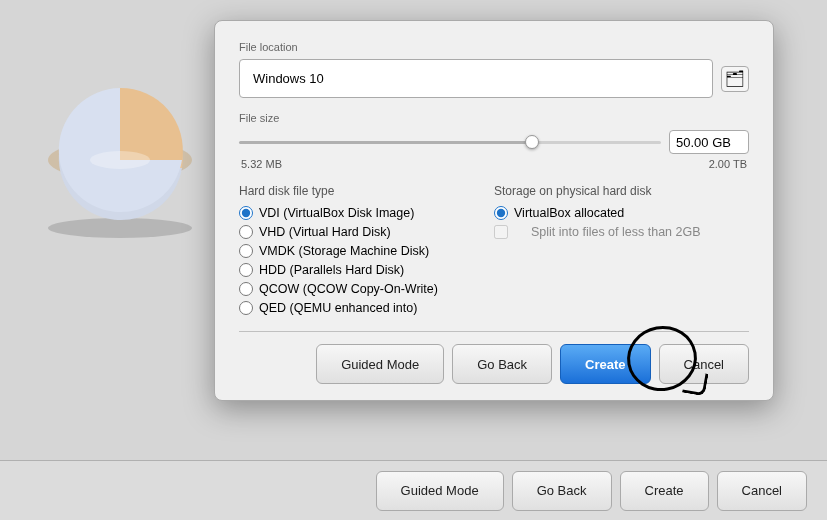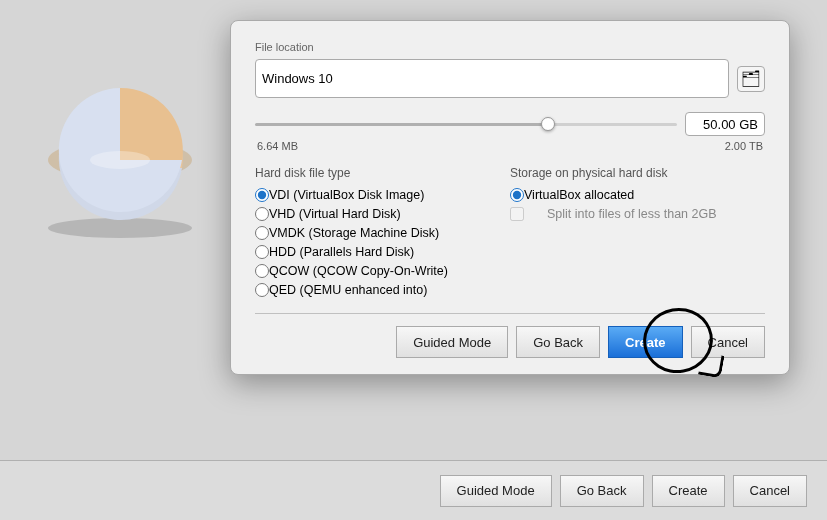--- a/index.html
+++ b/index.html
@@ -43,21 +43,21 @@
       display: flex;
       align-items: center;
       justify-content: flex-end;
       padding-right: 20px;
       gap: 8px;
     }
 
     
     .dialog {
       position: absolute;
-      left: 230px;
+      left: 214px;
       top: 20px;
       width: 560px;
       background: #f0f0f0;
       border: 1px solid #aaa;
       border-radius: 8px;
       box-shadow: 0 8px 30px rgba(0,0,0,0.35);
       padding: 20px 24px 16px 24px;
     }
 
     .section-label {
@@ -71,21 +71,21 @@
       display: flex;
       align-items: center;
       gap: 8px;
       margin-bottom: 14px;
     }
     .file-location-input {
       flex: 1;
       height: 39px;
       border: 1px solid #aaa;
       border-radius: 4px;
-      padding: 0 6px;
+      padding: 0 13px;
       background: white;
       font-size: 13px;
       outline: none;
     }
     .folder-btn {
       width: 28px;
       height: 26px;
       background: #f5f5f5;
       border: 1px solid #aaa;
       border-radius: 4px;
@@ -133,21 +133,21 @@
       cursor: pointer;
     }
     .size-input {
       width: 80px;
       height: 24px;
       border: 1px solid #aaa;
       border-radius: 4px;
       padding: 8px 6px;
       background: white;
       font-size: 13px;
-      text-align: right;
+      text-align: left;
     }
     .size-range-row {
       display: flex;
       justify-content: space-between;
       font-size: 11px;
       color: #555;
       padding: 0 2px;
     }
 
     
@@ -165,21 +165,21 @@
       margin-bottom: 8px;
     }
     .radio-group {
       display: flex;
       flex-direction: column;
       gap: 5px;
     }
     .radio-item {
       display: flex;
       align-items: center;
-      gap: 0;
+      gap: 6px;
       font-size: 12.5px;
       cursor: pointer;
     }
     .radio-item input[type="radio"] {
       margin: 0;
       width: 14px;
       height: 14px;
       accent-color: #1e73c8;
       cursor: pointer;
     }
@@ -207,23 +207,23 @@
 
     
     .dialog-btns {
       display: flex;
       justify-content: flex-end;
       gap: 8px;
       position: relative;
     }
 
     .btn {
-      height: 32px;
-      padding: 0 16px;
-      border-radius: 0;
+      height: 40px;
+      padding: 0 24px;
+      border-radius: 6px;
       border: 1px solid #aaa;
       background: linear-gradient(to bottom, #f7f7f7, #e0e0e0);
       font-size: 13px;
       cursor: pointer;
       color: #222;
     }
     .btn-primary {
       background: linear-gradient(to bottom, #5aabf5, #1a6fd8);
       border: 1px solid #1560bb;
       color: white;
@@ -295,28 +295,29 @@
 
     <div class="section-label">File location</div>
     <div class="file-location-row">
       <input class="file-location-input" type="text" value="Windows 10" style="">
       <button class="folder-btn">
         <span>🗂</span>
       </button>
     </div>
 
     <div class="filesize-section">
+      <div class="section-label">File size</div>
       <div class="filesize-row">
         <div class="slider-wrap">
           <input type="range" class="slider" min="0" max="100" value="70" style="">
         </div>
         <input type="text" class="size-input" value="50.00 GB" style="">
       </div>
       <div class="size-range-row">
-        <span>6.64 MB</span>
+        <span>5.32 MB</span>
         <span>2.00 TB</span>
       </div>
     </div>
 
     <div class="options-row">
 
       <div class="col">
         <div class="col-label">Hard disk file type</div>
         <div class="radio-group">
           <label class="radio-item">

